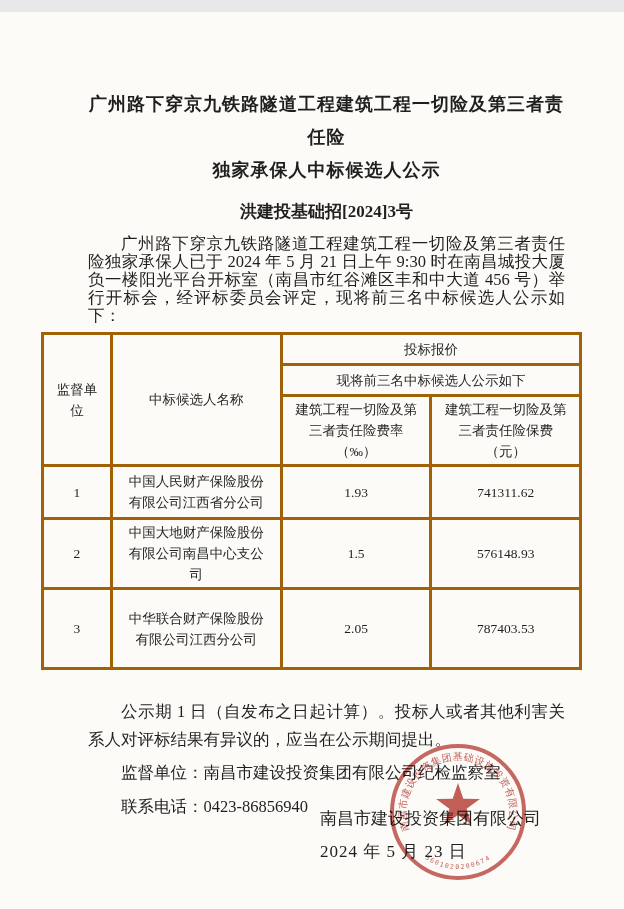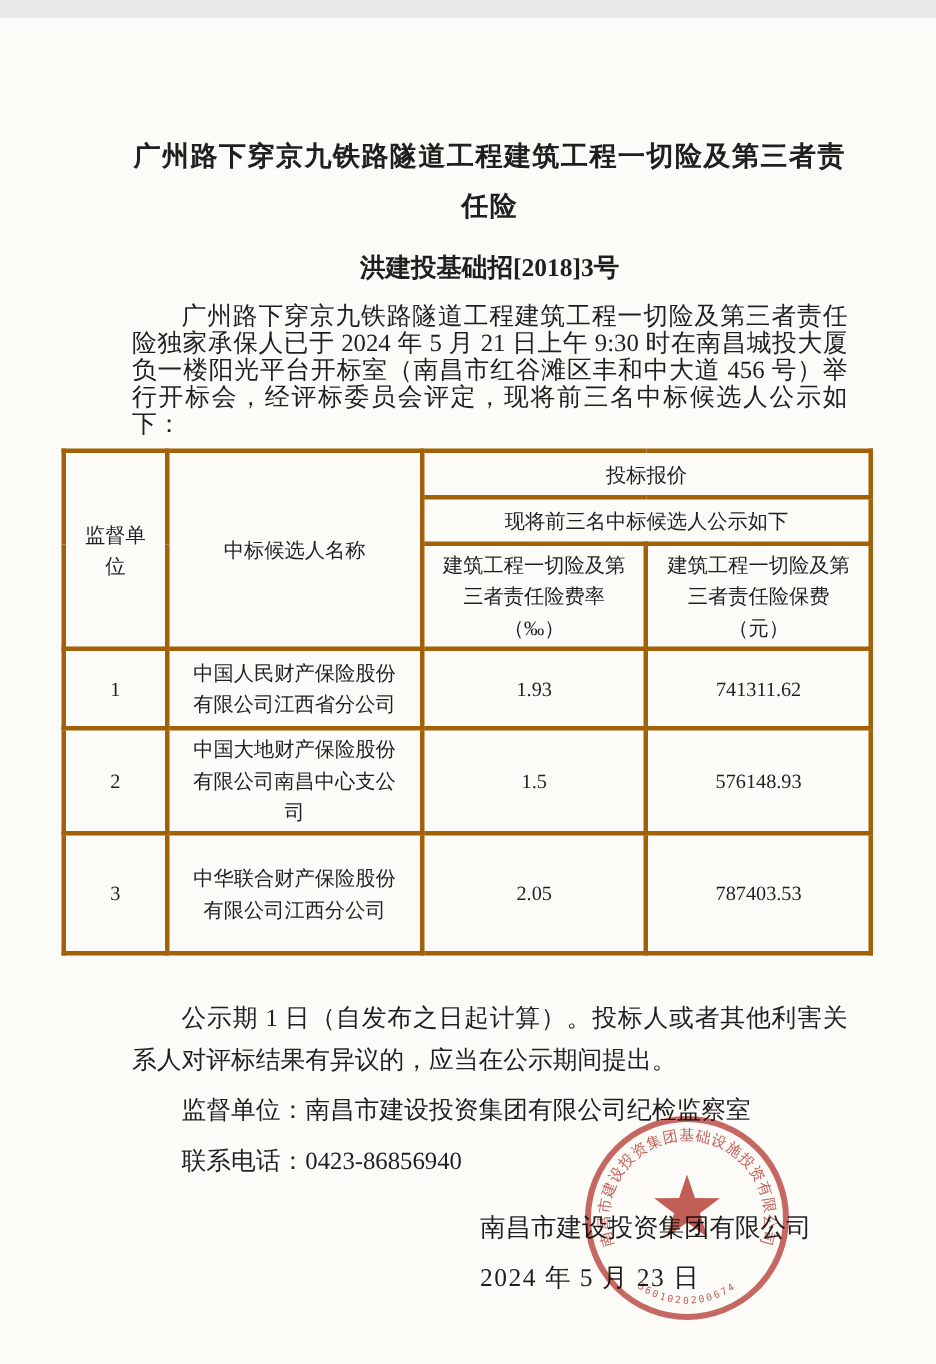--- a/index.html
+++ b/index.html
@@ -92,21 +92,22 @@
     opacity: 0.88;
   }
 </style>
 </head>
 <body>
 
 <div class="page">
 
   <div class="text-col">
     <div class="title-line">广州路下穿京九铁路隧道工程建筑工程一切险及第三者责任险</div>
-    <div class="doc-number">洪建投基础招[2018]3号</div>
+    <div class="title-line">独家承保人中标候选人公示</div>
+    <div class="doc-number">洪建投基础招[2024]3号</div>
     <p class="intro">广州路下穿京九铁路隧道工程建筑工程一切险及第三者责任险独家承保人已于 2024 年 5 月 21 日上午 9:30 时在南昌城投大厦负一楼阳光平台开标室（南昌市红谷滩区丰和中大道 456 号）举行开标会，经评标委员会评定，现将前三名中标候选人公示如下：</p>
   </div>
 
   <div class="table-wrap">
     <table class="bid">
       <colgroup>
         <col class="col-rank">
           <col class="col-name">
           <col class="col-rate">
           <col class="col-prem">

